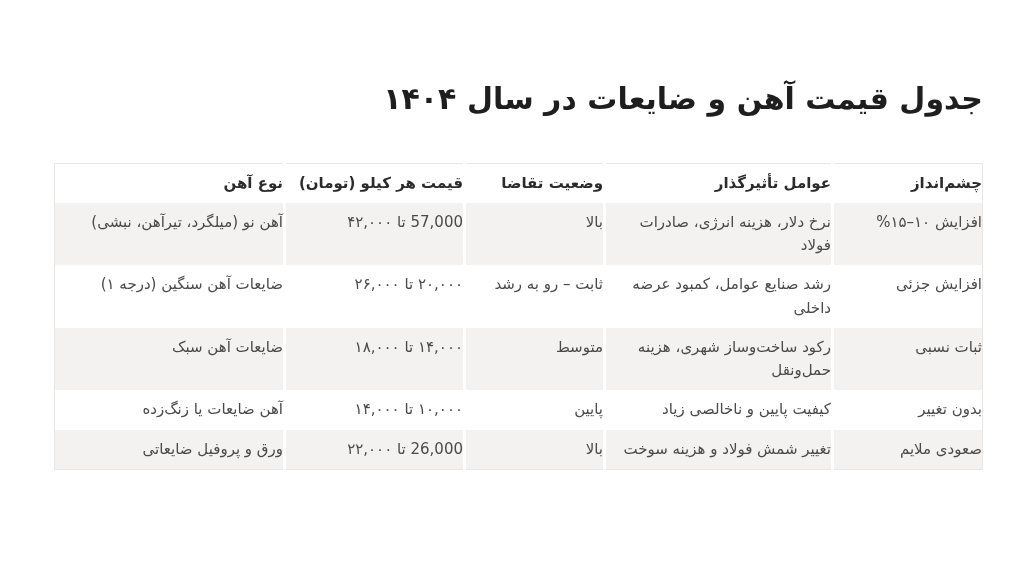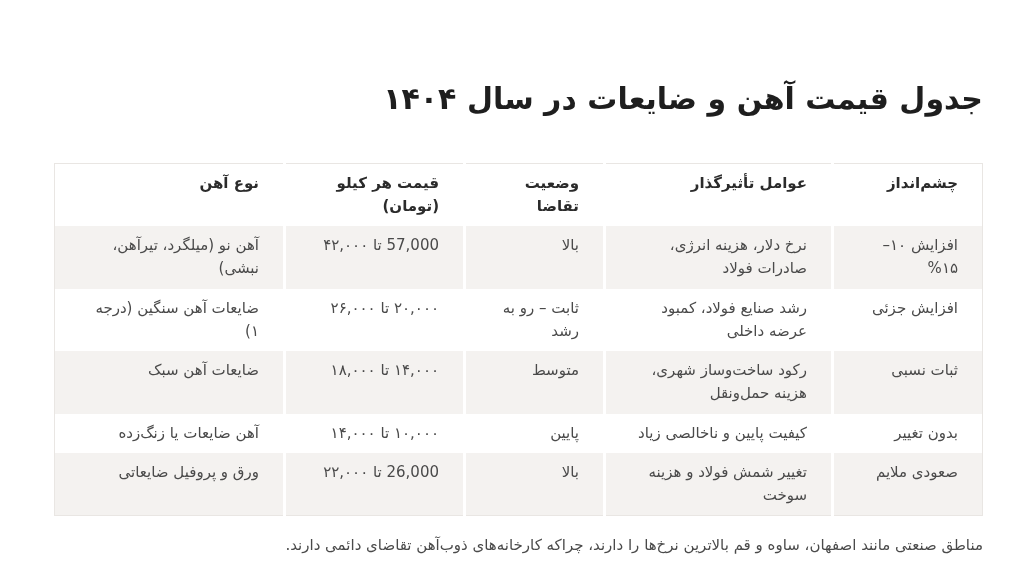--- a/index.html
+++ b/index.html
@@ -30,21 +30,21 @@
   table.price-table {
     width: 928px;
     border-collapse: collapse;
     table-layout: fixed;
     border: 1px solid #e9e6e3;
     font-size: 15px;
     color: #4a4a4a;
   }
   table.price-table th,
   table.price-table td {
-    padding: 8px 24px;
+    padding: 8px 0;
     text-align: right;
     vertical-align: top;
     line-height: 1.55;
     font-weight: normal;
   }
   table.price-table th {
     color: #2b2b2b;
     font-weight: bold;
     background: #ffffff;
   }
@@ -94,21 +94,21 @@
       <tbody>
         <tr>
           <td>افزایش ۱۰–۱۵%</td>
           <td>نرخ دلار، هزینه انرژی، صادرات فولاد</td>
           <td>بالا</td>
           <td>57,000 تا ۴۲,۰۰۰</td>
           <td>آهن نو (میلگرد، تیرآهن، نبشی)</td>
         </tr>
         <tr>
           <td>افزایش جزئی</td>
-          <td>رشد صنایع فولاد، کمبود عرضه داخلی</td>
+          <td>رشد صنایع عوامل، کمبود عرضه داخلی</td>
           <td>ثابت – رو به رشد</td>
           <td>۲۰,۰۰۰ تا ۲۶,۰۰۰</td>
           <td>ضایعات آهن سنگین (درجه ۱)</td>
         </tr>
         <tr>
           <td>ثبات نسبی</td>
           <td>رکود ساخت‌وساز شهری، هزینه حمل‌ونقل</td>
           <td>متوسط</td>
           <td>۱۴,۰۰۰ تا ۱۸,۰۰۰</td>
           <td>ضایعات آهن سبک</td>
@@ -124,15 +124,14 @@
           <td>صعودی ملایم</td>
           <td>تغییر شمش فولاد و هزینه سوخت</td>
           <td>بالا</td>
           <td>26,000 تا ۲۲,۰۰۰</td>
           <td>ورق و پروفیل ضایعاتی</td>
         </tr>
       </tbody>
     </table>
   </div>
 
-  <p class="footnote">مناطق صنعتی مانند اصفهان، ساوه و قم بالاترین نرخ‌ها را دارند، چراکه کارخانه‌های ذوب‌آهن تقاضای دائمی دارند.</p>
 
 </div>
 
 </body></html>

